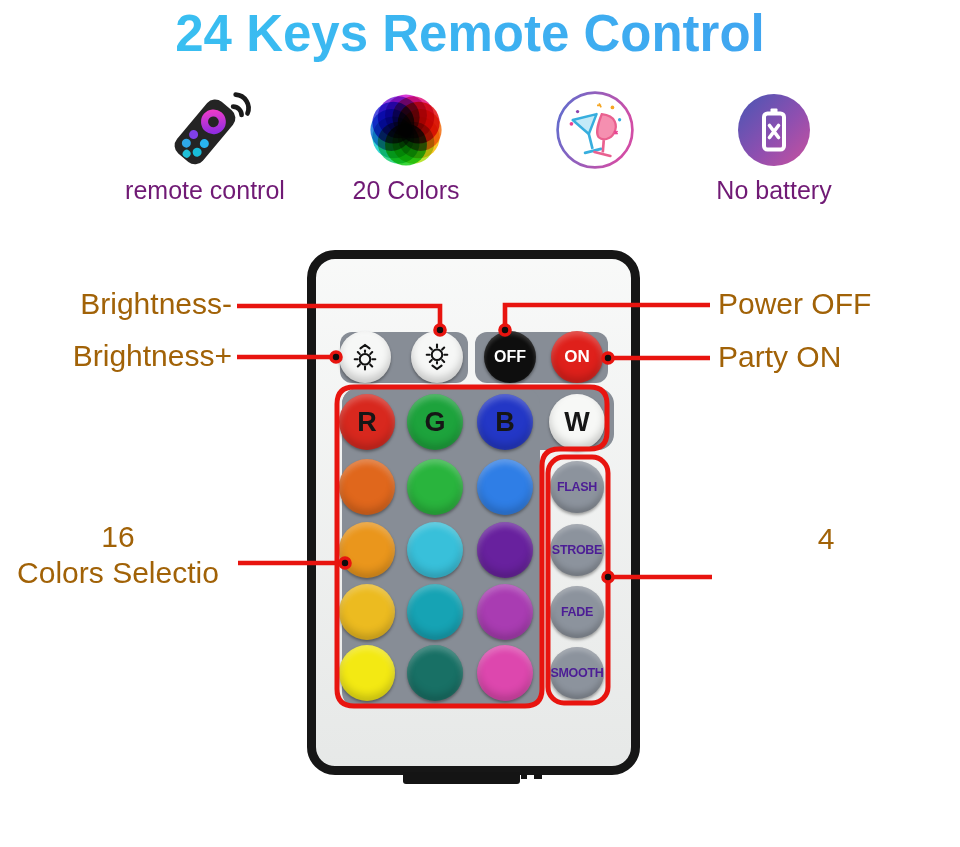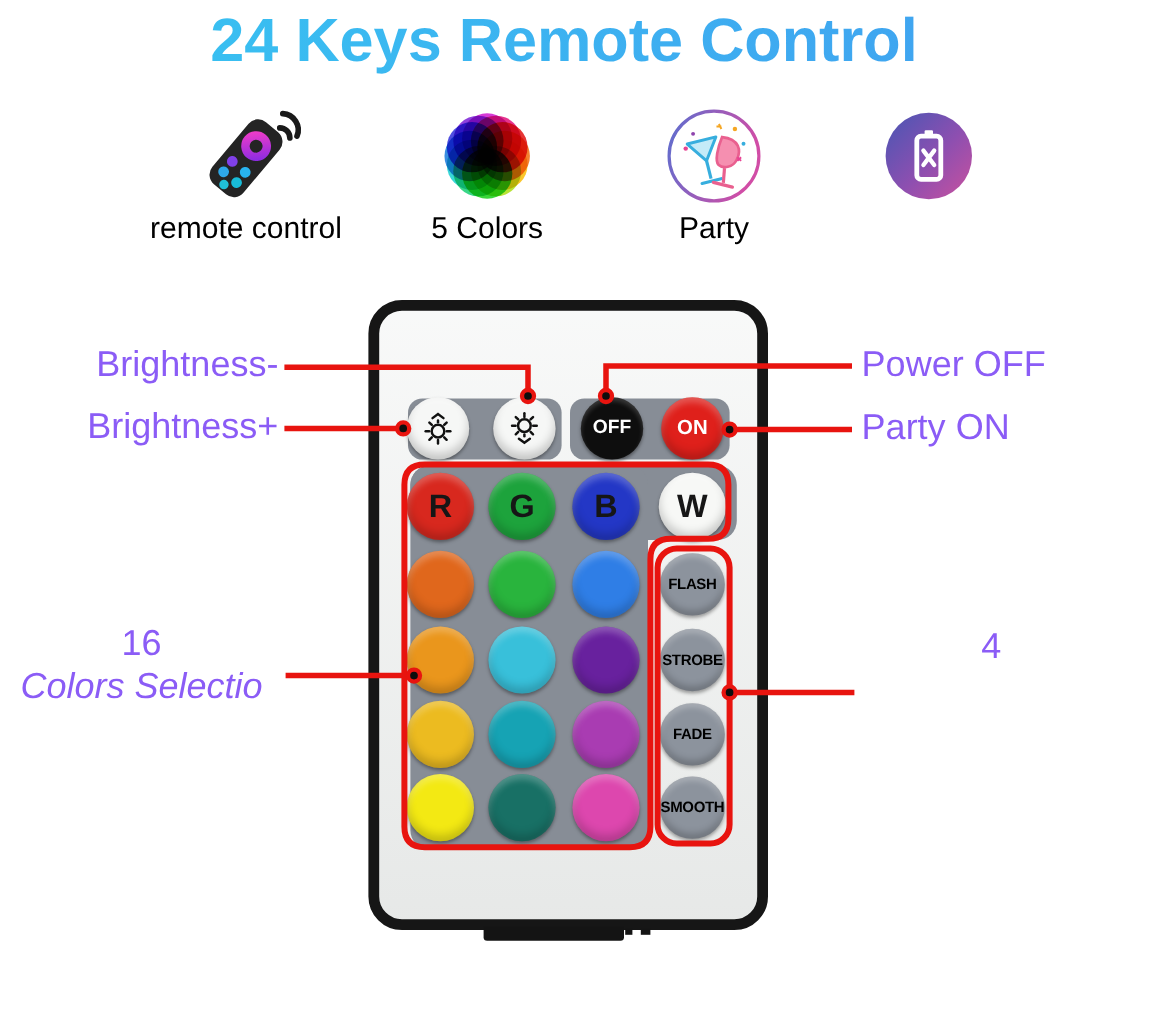--- a/index.html
+++ b/index.html
@@ -11,21 +11,21 @@
          text-align:center;font-size:51px;font-weight:bold;letter-spacing:0px;
          color:var(--title_start);}
   @supports ((-webkit-background-clip:text)){
     .title{background:linear-gradient(90deg,var(--title_start) 10%,var(--title_end) 95%);
            -webkit-background-clip:text;background-clip:text;color:transparent;}
   }
 
   
   .feature{position:absolute;top:84px;width:200px;text-align:center;}
   .f-icon{height:92px;display:flex;align-items:center;justify-content:center;}
-  .f-label{font-size:25px;color:#000000;margin-top:0px;}
+  .f-label{font-size:25px;color:#701a75;margin-top:0px;}
   .wheel circle{mix-blend-mode:multiply;}
 
   
   .remote{position:absolute;left:307px;top:250px;width:333px;height:525px;
           box-sizing:border-box;border:9px solid #161616;border-radius:28px;
           background-color:var(--remote_body);
           background-image:linear-gradient(180deg,rgba(255,255,255,.55),rgba(0,0,0,.04));}
   .remote *{position:absolute;}
   .pad{background:var(--pad_gray);border-radius:14px;}
   .pad-bright{left:24px;top:73px;width:128px;height:51px;border-radius:12px;}
@@ -37,27 +37,27 @@
        box-shadow:0 2px 3px rgba(0,0,0,.35), inset 0 -5px 8px rgba(0,0,0,.2), inset 0 4px 6px rgba(255,255,255,.28);}
   .tkey{width:52px;height:52px;top:72px;background:#f6f7f6;}
   .key.off{background:var(--off_key);color:#fff;font-size:16px;font-weight:bold;
            box-shadow:0 2px 3px rgba(0,0,0,.4), inset 0 3px 4px rgba(255,255,255,.18);}
   .key.on{background:var(--on_key);color:#fff;font-size:17px;font-weight:bold;}
   .ckey{width:56px;height:56px;}
   .ckey span{position:static;font-size:27px;font-weight:bold;color:#161616;}
   .mkey{width:54px;height:52px;border-radius:50%;background:var(--mode_key_gray);
         display:flex;align-items:center;justify-content:center;
         box-shadow:0 2px 3px rgba(0,0,0,.35), inset 0 -4px 6px rgba(0,0,0,.22), inset 0 3px 5px rgba(255,255,255,.3);}
-  .mkey span{position:static;font-size:12.5px;font-weight:bold;color:#000000;letter-spacing:-.3px;}
+  .mkey span{position:static;font-size:12.5px;font-weight:bold;color:#4c1d95;letter-spacing:-.3px;}
   .tab{left:87px;top:513px;width:117px;height:12px;background:#141414;border-radius:0 0 3px 3px;}
   .nub{background:#141414;top:515px;height:5px;}
   .n1{left:205px;width:6px;} .n2{left:218px;width:8px;}
 
   
-  .lbl{position:absolute;font-size:30px;color:#8b5cf6;white-space:nowrap;z-index:9;}
+  .lbl{position:absolute;font-size:30px;color:#a16207;white-space:nowrap;z-index:9;}
   .lbl2{text-align:center;line-height:36px;}
   .lbl-bminus{top:287px;right:728px;}
   .lbl-bplus {top:339px;right:728px;}
   .lbl-poff  {top:287px;left:718px;}
   .lbl-pon   {top:340px;left:718px;}
   .lbl-colors{top:519px;left:0px;width:236px;}
   .lbl-modes {top:521px;left:706px;width:240px;}
 
   
   .overlay{position:absolute;left:0;top:0;z-index:10;color:var(--accent_red);pointer-events:none;}
@@ -107,21 +107,21 @@
         <circle cx="27.9" cy="35" r="20" fill="hsl(240,70%,52%)" fill-opacity=".85"></circle>
         <circle cx="33" cy="29.9" r="20" fill="hsl(270,75%,48%)" fill-opacity=".85"></circle>
         <circle cx="40" cy="28" r="20" fill="hsl(300,80%,45%)" fill-opacity=".85"></circle>
         <circle cx="47" cy="29.9" r="20" fill="hsl(330,85%,48%)" fill-opacity=".85"></circle>
         <circle cx="52.1" cy="35" r="20" fill="hsl(0,85%,48%)" fill-opacity=".85"></circle>
         <circle cx="54" cy="42" r="20" fill="hsl(25,90%,50%)" fill-opacity=".85"></circle>
         <circle cx="52.1" cy="49" r="20" fill="hsl(45,95%,50%)" fill-opacity=".85"></circle>
         <circle cx="47" cy="54.1" r="20" fill="hsl(75,85%,47%)" fill-opacity=".85"></circle>
       </svg>
     </div>
-    <div class="f-label">5 Colors</div>
+    <div class="f-label">20 Colors</div>
   </div>
 
   <div class="feature" style="left:495px;">
     <div class="f-icon">
       <svg width="82" height="82" viewBox="0 0 80 80">
         <defs>
           <linearGradient id="pg" x1="0" y1="0" x2="1" y2=".3">
             <stop offset="0" stop-color="#5a6fd0"></stop>
               <stop offset="1" stop-color="#d14da6"></stop>
           </linearGradient>
@@ -138,39 +138,39 @@
           <line x1="44" y1="63.5" x2="60" y2="63.5" stroke="#e9608f" stroke-width="2.6" stroke-linecap="round"></line>
         </g>
         <circle cx="17" cy="34" r="1.8" fill="#e84393"></circle>
         <circle cx="23" cy="22" r="1.6" fill="#8e44ad"></circle>
         <circle cx="57" cy="18" r="1.8" fill="#f5a623"></circle>
         <circle cx="64" cy="30" r="1.6" fill="#37aede"></circle>
         <path d="M44 14 l2 4 M42 16 l4 0" stroke="#f5a623" stroke-width="1.6"></path>
         <path d="M59 41 l3 3 M62 41 l-3 3" stroke="#e84393" stroke-width="1.6"></path>
       </svg>
     </div>
-    <div class="f-label">Party</div>
   </div>
 
   <div class="feature" style="left:674px;">
     <div class="f-icon">
       <svg width="76" height="76" viewBox="0 0 76 76">
         <defs>
           <linearGradient id="bg2" x1="0" y1="0" x2="1" y2="1">
             <stop offset="0" stop-color="#4756b4"></stop>
               <stop offset=".55" stop-color="#8e4fb0"></stop>
               <stop offset="1" stop-color="#c9519e"></stop>
           </linearGradient>
         </defs>
         <circle cx="38" cy="38" r="36" fill="url(#bg2)"></circle>
         <rect x="34.5" y="16.5" width="7" height="5" rx="1" fill="#ffffff"></rect>
         <rect x="28" y="21.5" width="20" height="36" rx="3.5" fill="none" stroke="#ffffff" stroke-width="4"></rect>
         <path d="M33.5 33.5 L42.5 45.5 M42.5 33.5 L33.5 45.5" stroke="#ffffff" stroke-width="3.6" stroke-linecap="round"></path>
       </svg>
     </div>
+    <div class="f-label">No battery</div>
   </div>
 
   <div class="remote">
     <div class="pad pad-bright"></div>
     <div class="pad pad-power"></div>
     <div class="pad grid-strip"></div>
     <div class="pad grid-block"></div>
 
     <div class="key tkey" style="left:23px;">
       <svg width="30" height="32" viewBox="0 0 24 28">
@@ -257,21 +257,21 @@
     <div class="nub n1"></div>
     <div class="nub n2"></div>
   </div>
 
   <div class="lbl lbl-bminus">Brightness-</div>
   <div class="lbl lbl-poff">Power OFF</div>
   <div class="lbl lbl-bplus">Brightness+</div>
   <div class="lbl lbl-pon">Party ON</div>
   <div class="lbl lbl2 lbl-colors">
     <span style="display:block;">16</span>
-    <span style="display:block;font-style:italic;">Colors Selectio</span>
+    <span style="display:block;">Colors Selectio</span>
   </div>
   <div class="lbl lbl2 lbl-modes">
     <span style="display:block;">4</span>
   </div>
 
   <svg class="overlay" width="960" height="847" viewBox="0 0 960 847">
 
     <path class="outline" d="M354 387 L590 387 Q607 387 607 404 L607 432 Q607 449 590 449 L559 449 Q542 449 542 466 L542 689 Q542 706 525 706 L354 706 Q337 706 337 689 L337 404 Q337 387 354 387 Z"></path>
 
     <rect class="outline" x="548" y="457" width="60" height="246" rx="16"></rect>

